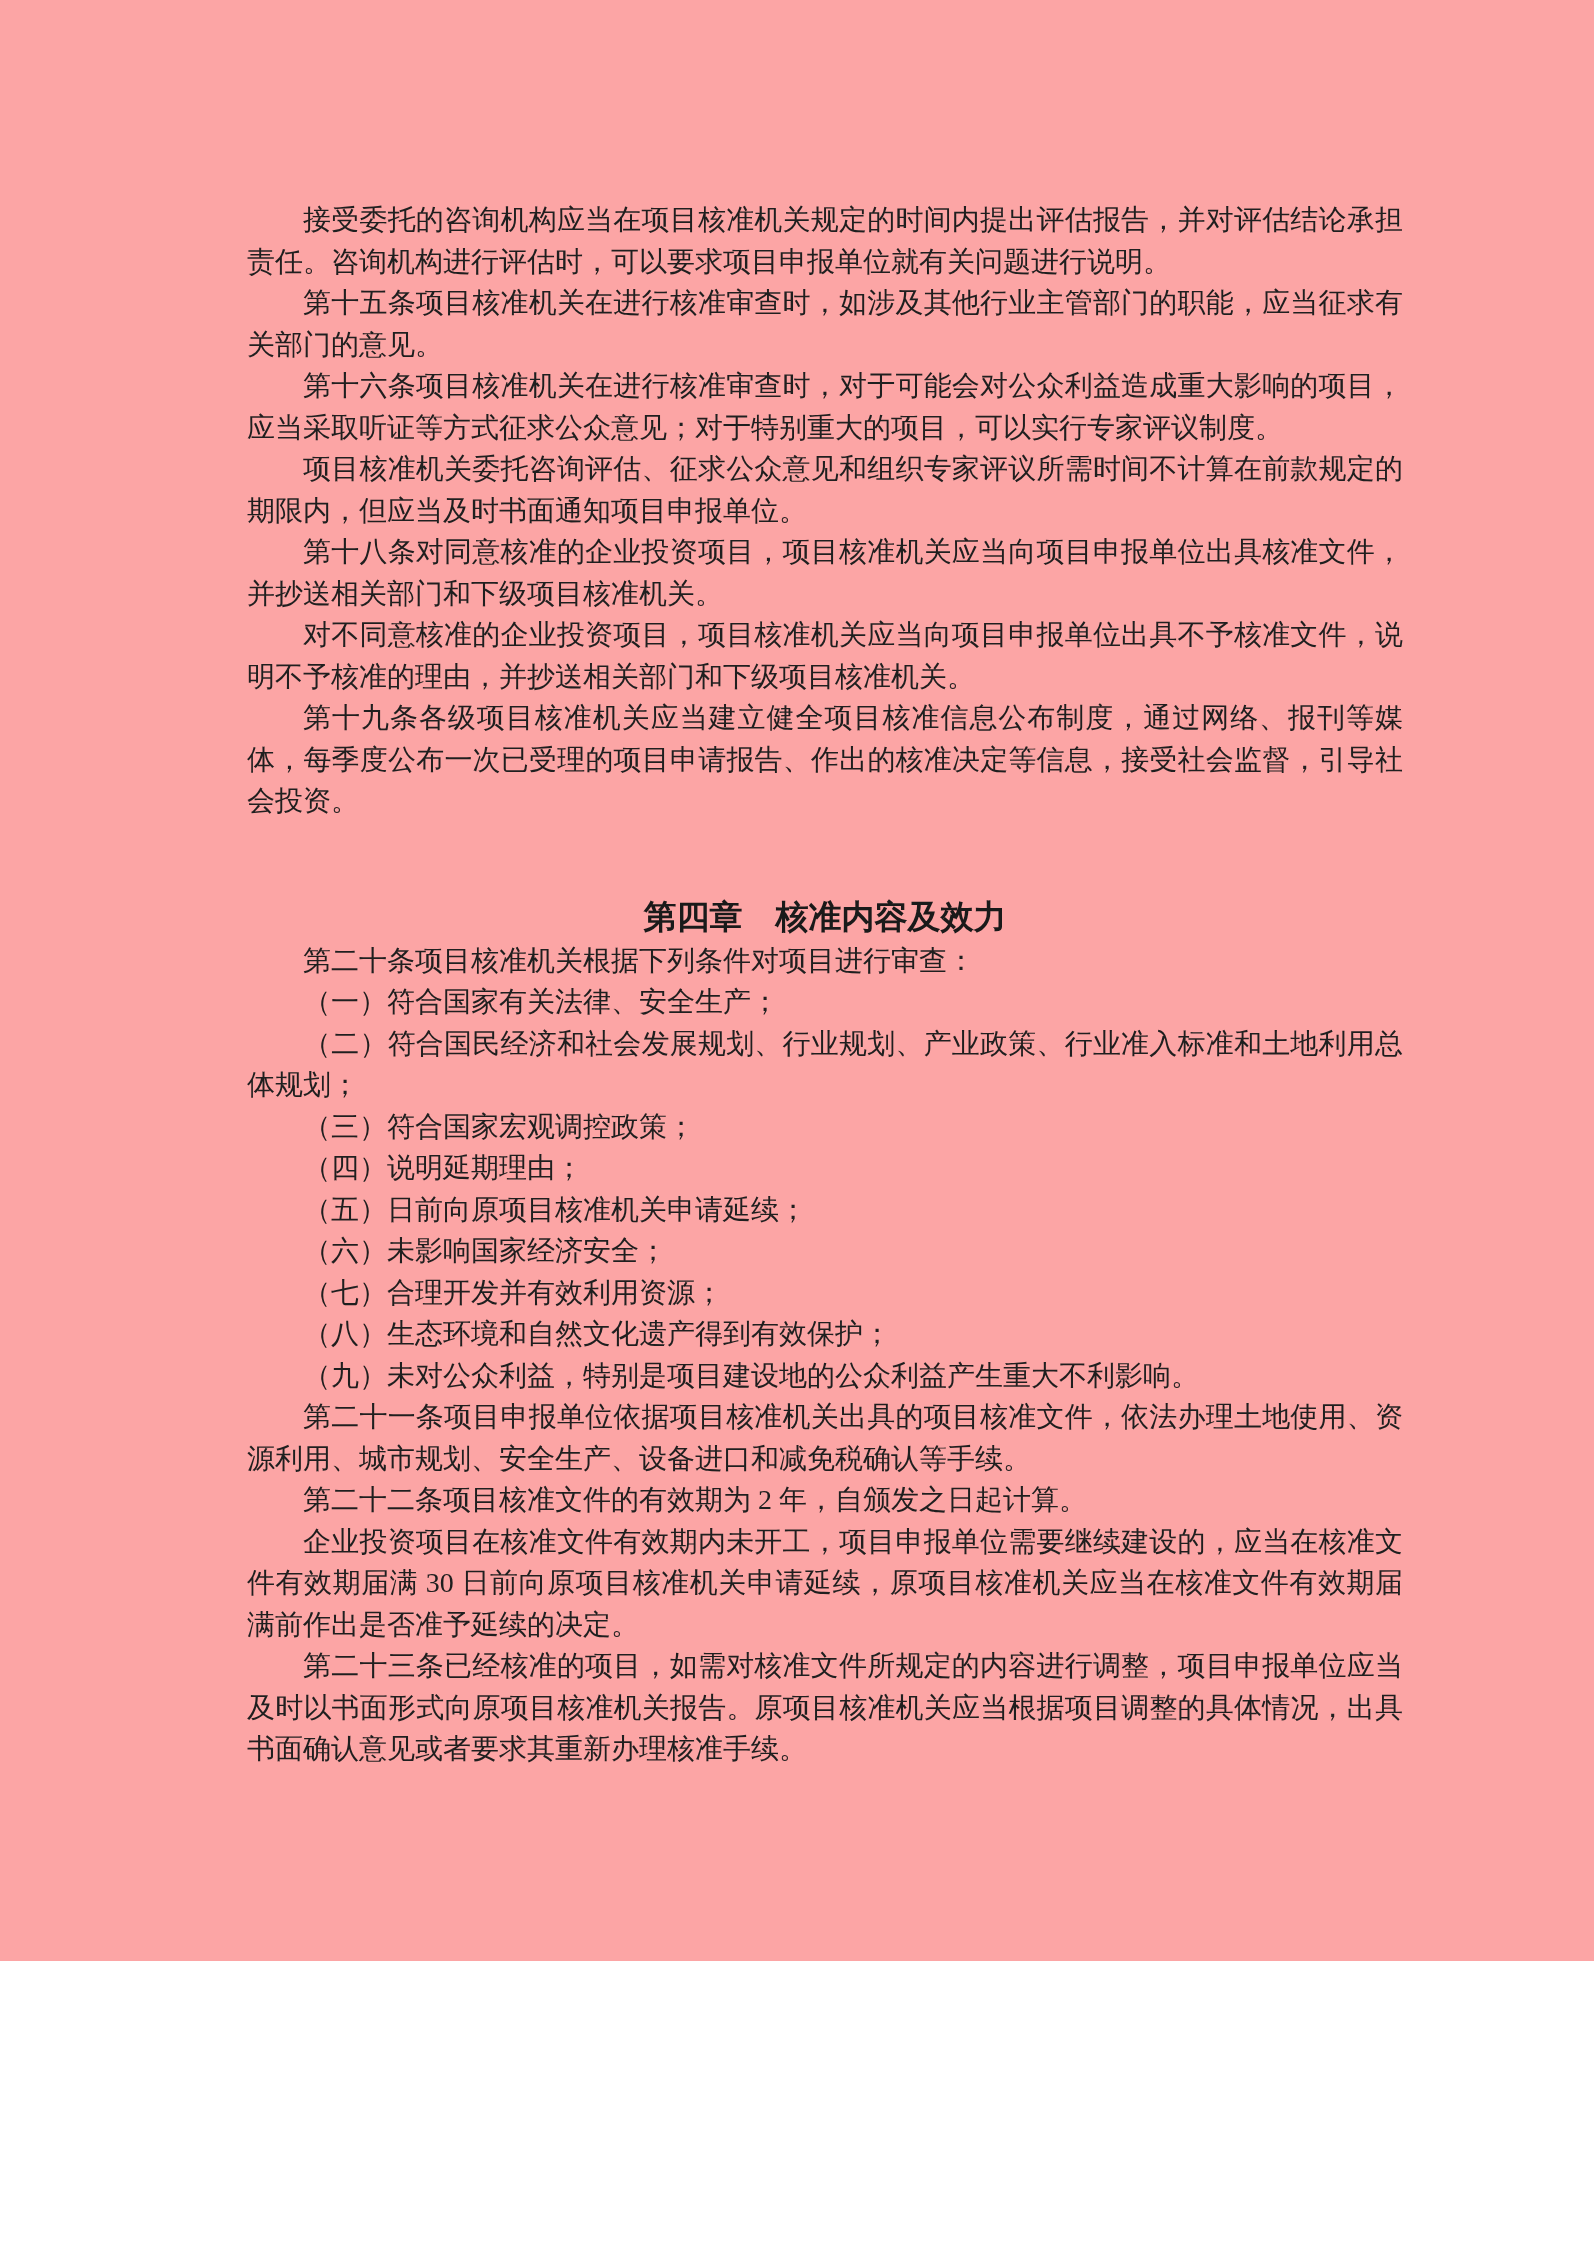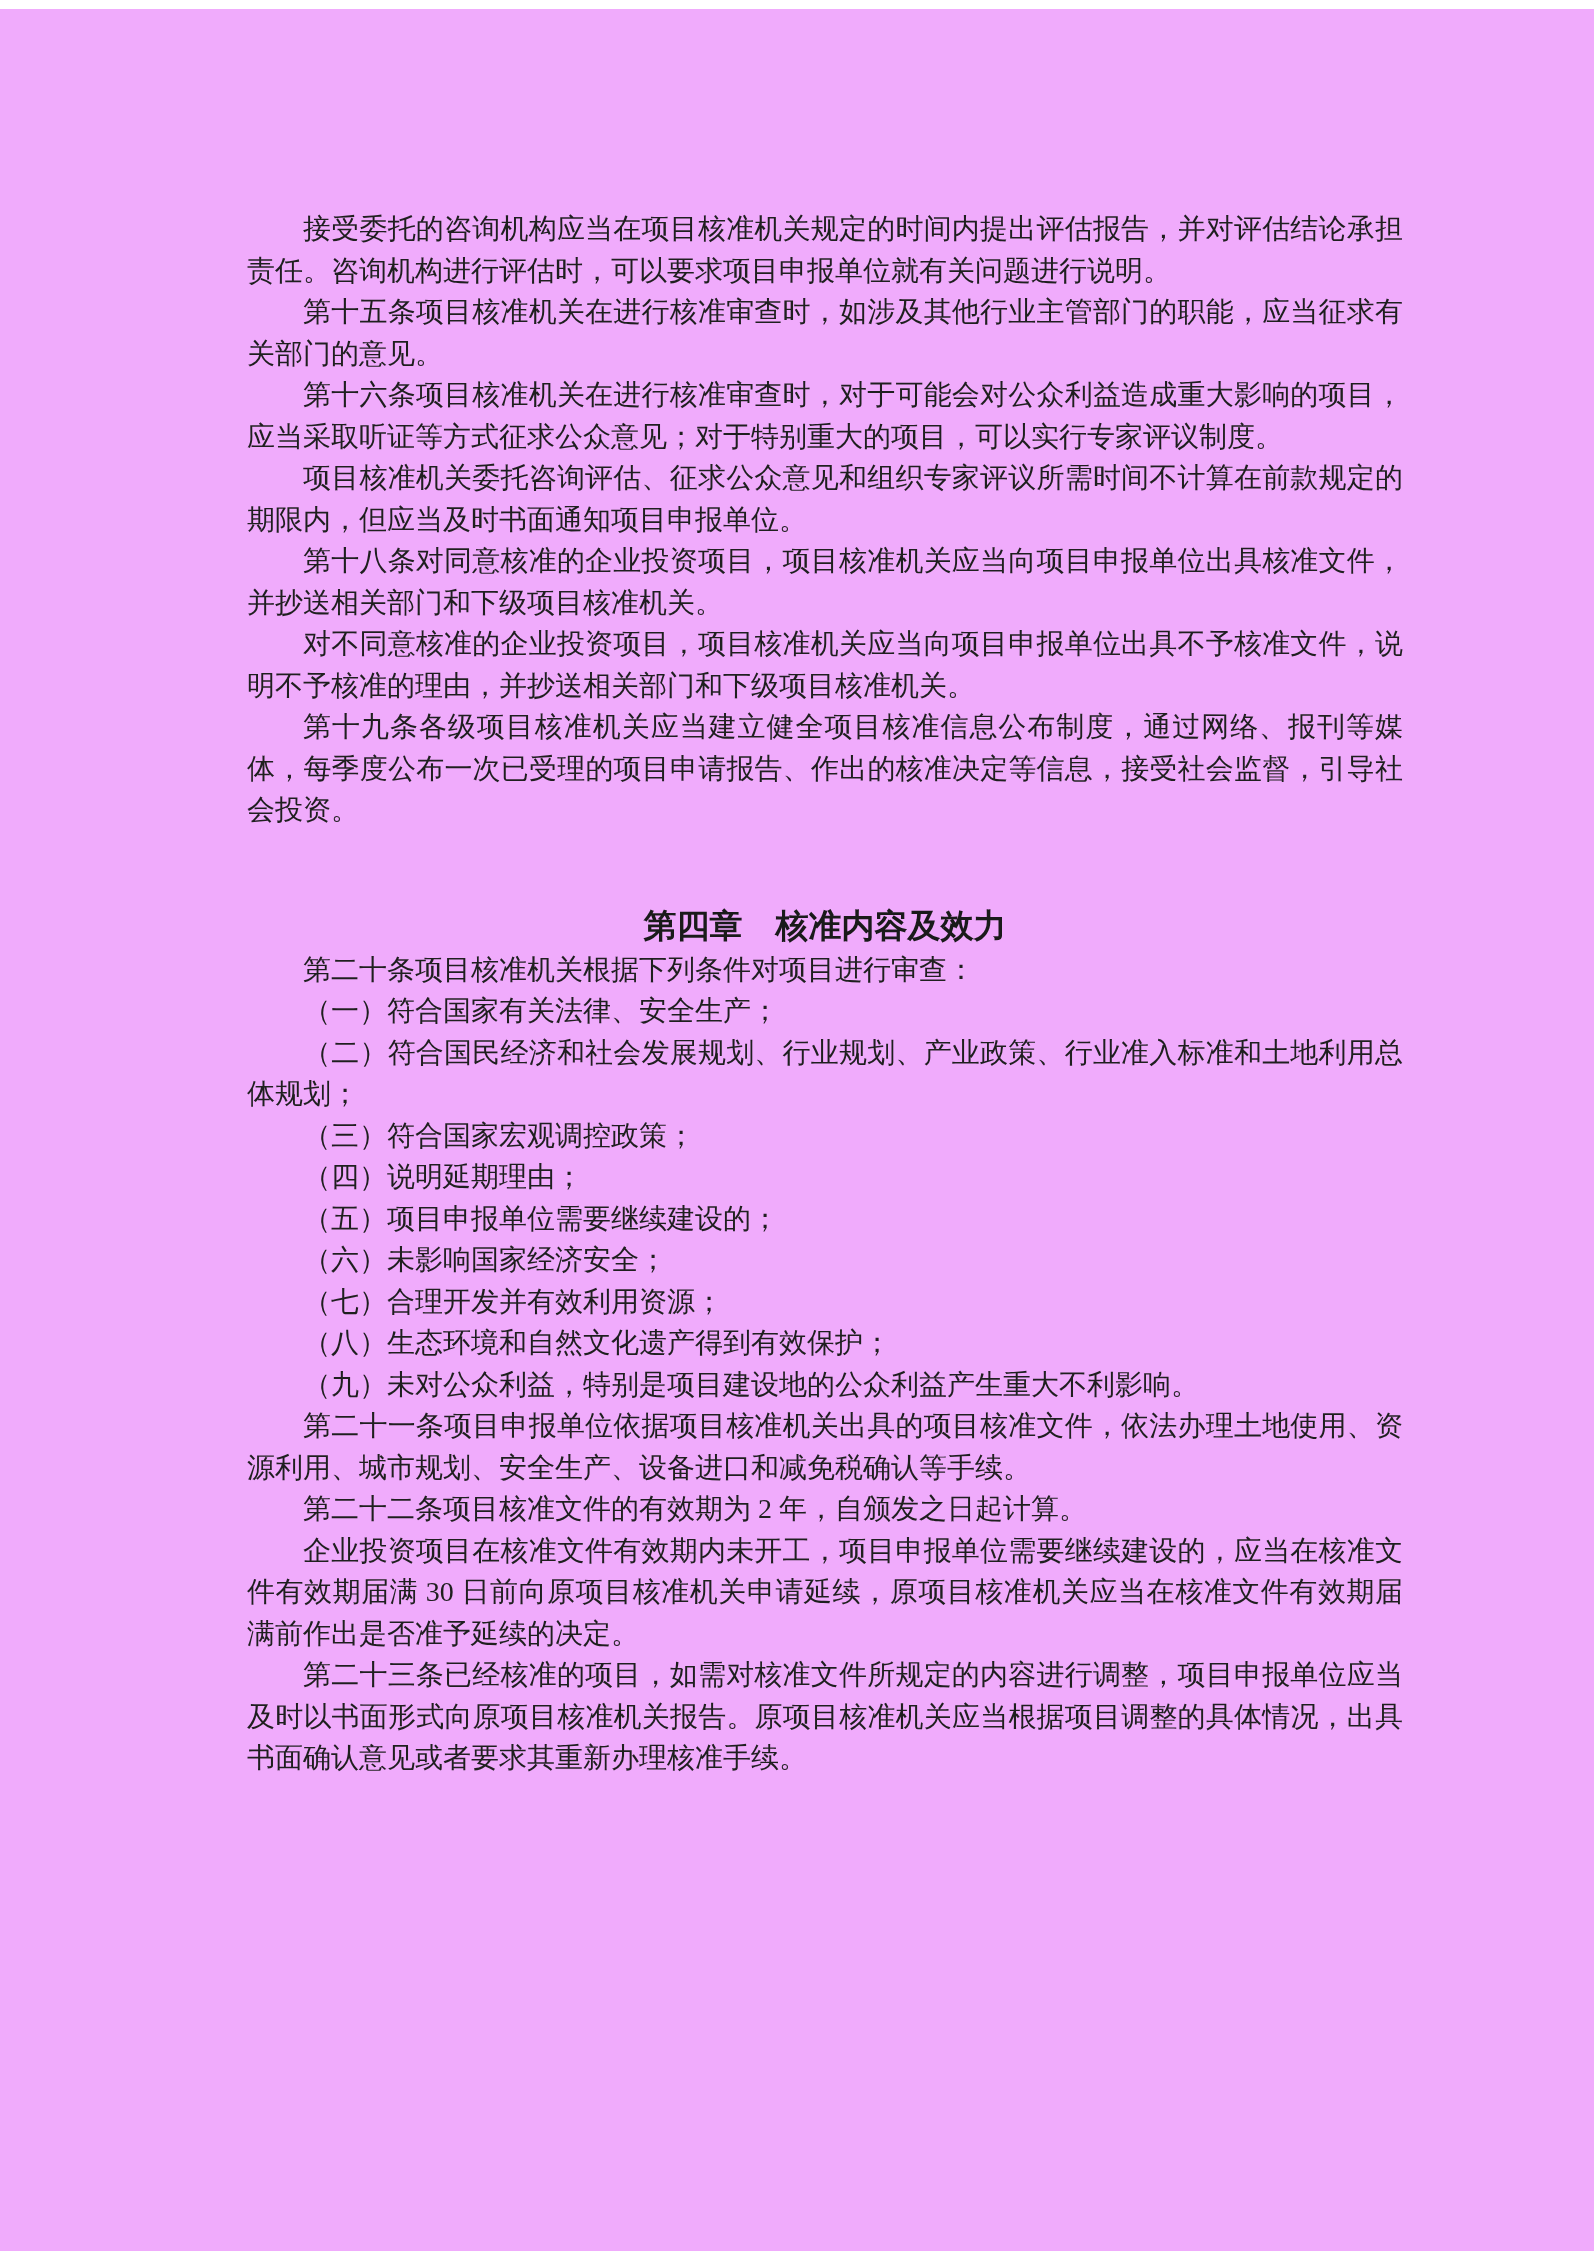--- a/index.html
+++ b/index.html
@@ -10,24 +10,23 @@
     width: 1594px;
     height: 2252px;
     background: #ffffff;
     position: relative;
   }
   .page {
     position: absolute;
     left: 0;
     top: 0;
     width: 1594px;
-    height: 2242px;
-    background: #f0abfc;
+    height: 1961px;
+    background: #fca5a5;
     overflow: hidden;
-    margin-top: 9px;
   }
   .doc-content {
     position: absolute;
     left: 247px;
     top: 199px;
     width: 1156px;
     font-family: "Liberation Serif", "DejaVu Serif", serif;
     font-size: 28px;
     line-height: 41.5px;
     color: #1f1f1f;
@@ -60,21 +59,21 @@
       <p class="para">项目核准机关委托咨询评估、征求公众意见和组织专家评议所需时间不计算在前款规定的期限内，但应当及时书面通知项目申报单位。</p>
       <p class="para">第十八条对同意核准的企业投资项目，项目核准机关应当向项目申报单位出具核准文件，并抄送相关部门和下级项目核准机关。</p>
       <p class="para">对不同意核准的企业投资项目，项目核准机关应当向项目申报单位出具不予核准文件，说明不予核准的理由，并抄送相关部门和下级项目核准机关。</p>
       <p class="para">第十九条各级项目核准机关应当建立健全项目核准信息公布制度，通过网络、报刊等媒体，每季度公布一次已受理的项目申请报告、作出的核准决定等信息，接受社会监督，引导社会投资。</p>
       <h2 class="chapter-heading">第四章　核准内容及效力</h2>
       <p class="para">第二十条项目核准机关根据下列条件对项目进行审查：</p>
       <p class="para">（一）符合国家有关法律、安全生产；</p>
       <p class="para">（二）符合国民经济和社会发展规划、行业规划、产业政策、行业准入标准和土地利用总体规划；</p>
       <p class="para">（三）符合国家宏观调控政策；</p>
       <p class="para">（四）说明延期理由；</p>
-      <p class="para">（五）项目申报单位需要继续建设的；</p>
+      <p class="para">（五）日前向原项目核准机关申请延续；</p>
       <p class="para">（六）未影响国家经济安全；</p>
       <p class="para">（七）合理开发并有效利用资源；</p>
       <p class="para">（八）生态环境和自然文化遗产得到有效保护；</p>
       <p class="para">（九）未对公众利益，特别是项目建设地的公众利益产生重大不利影响。</p>
       <p class="para">第二十一条项目申报单位依据项目核准机关出具的项目核准文件，依法办理土地使用、资源利用、城市规划、安全生产、设备进口和减免税确认等手续。</p>
       <p class="para">第二十二条项目核准文件的有效期为 2 年，自颁发之日起计算。</p>
       <p class="para">企业投资项目在核准文件有效期内未开工，项目申报单位需要继续建设的，应当在核准文件有效期届满 30 日前向原项目核准机关申请延续，原项目核准机关应当在核准文件有效期届满前作出是否准予延续的决定。</p>
       <p class="para">第二十三条已经核准的项目，如需对核准文件所规定的内容进行调整，项目申报单位应当及时以书面形式向原项目核准机关报告。原项目核准机关应当根据项目调整的具体情况，出具书面确认意见或者要求其重新办理核准手续。</p>
     </div>
 </div>

